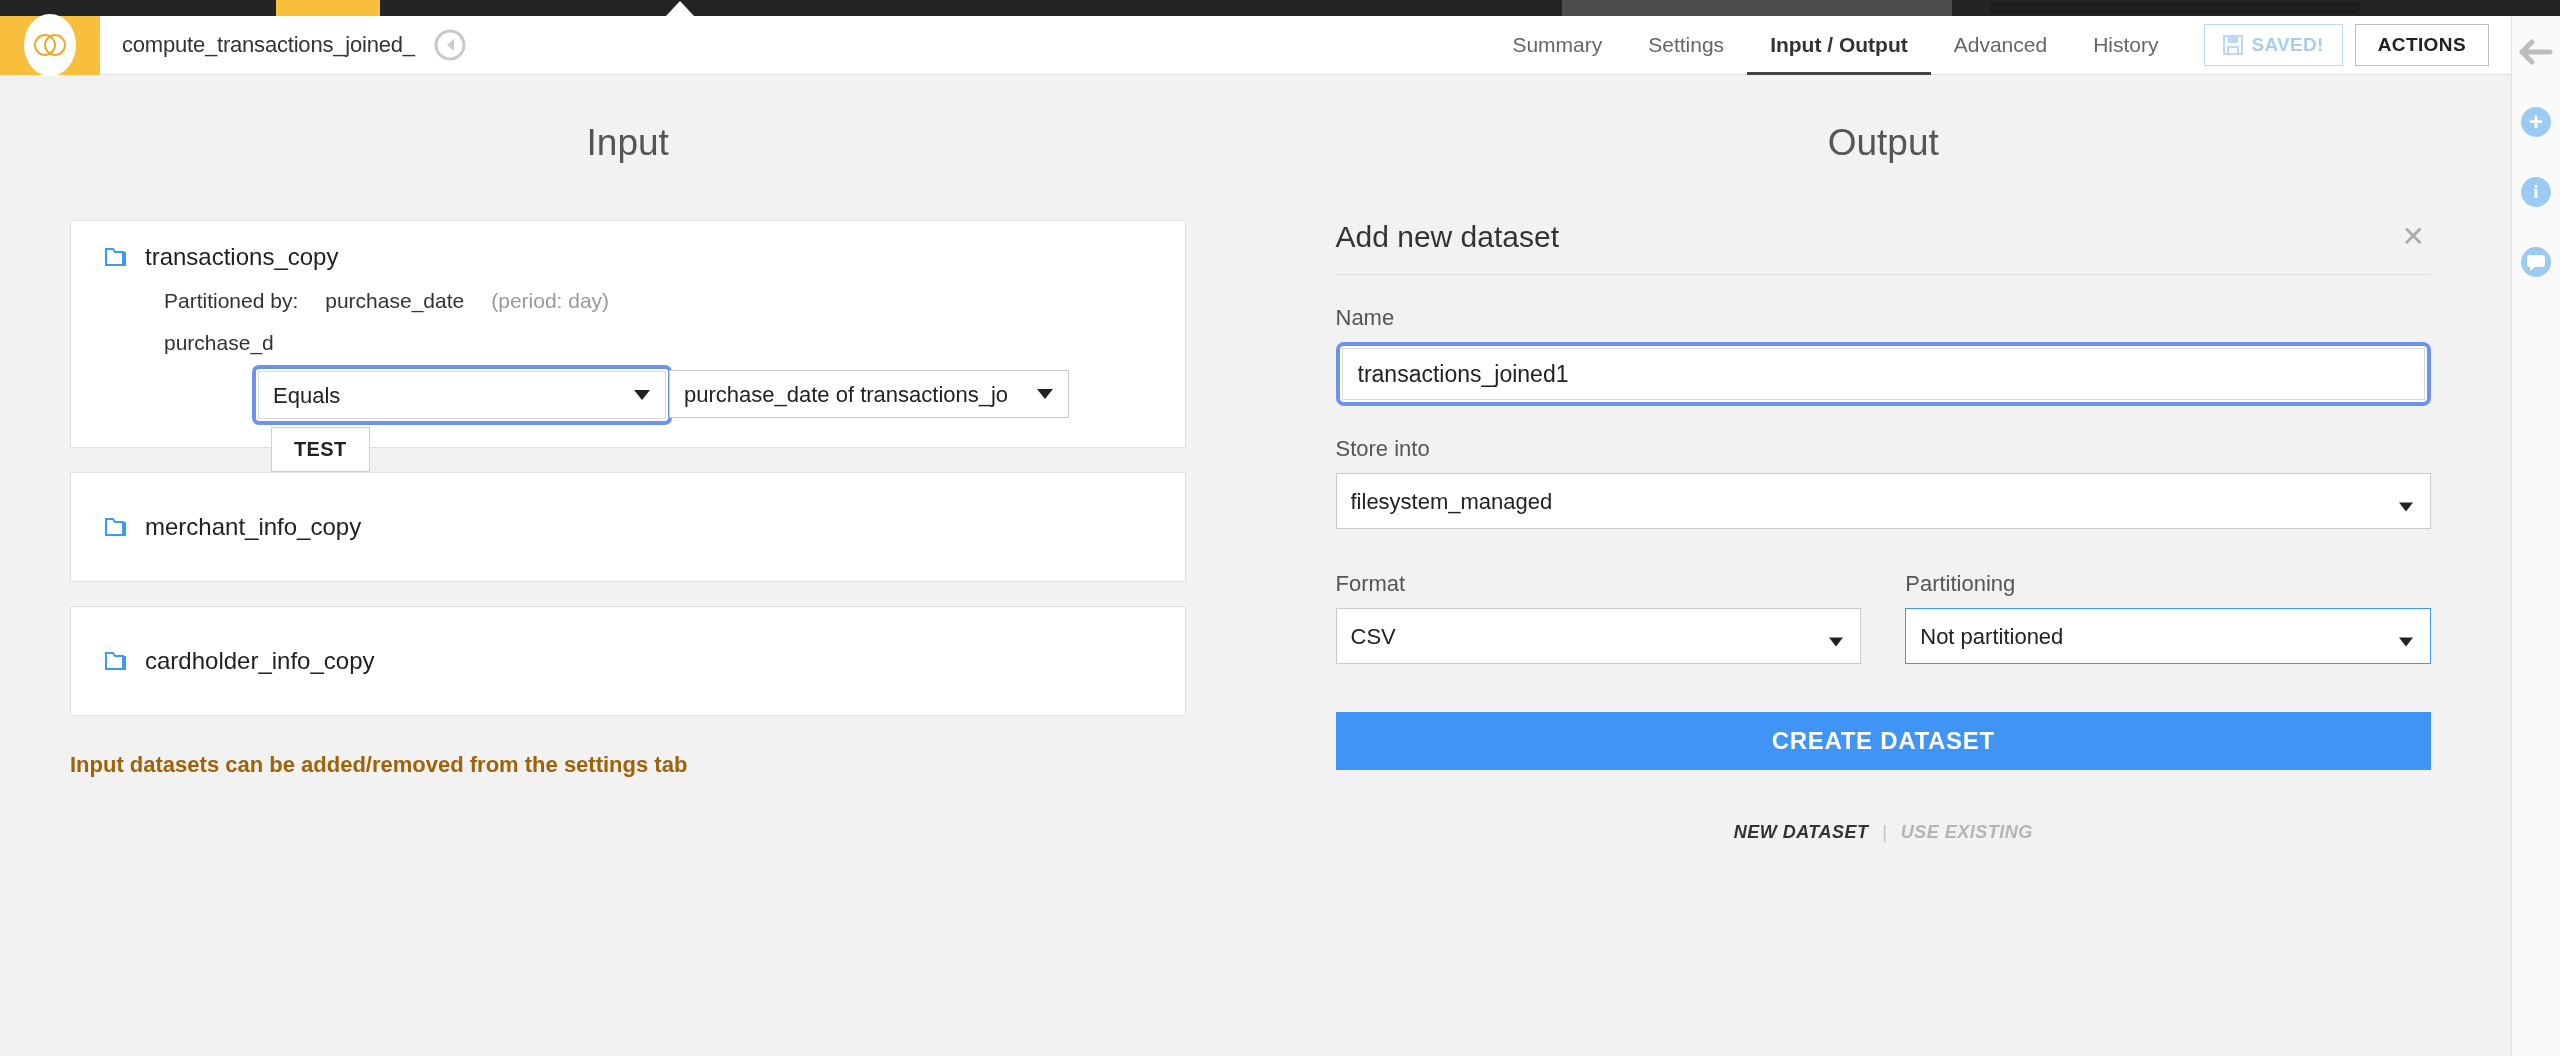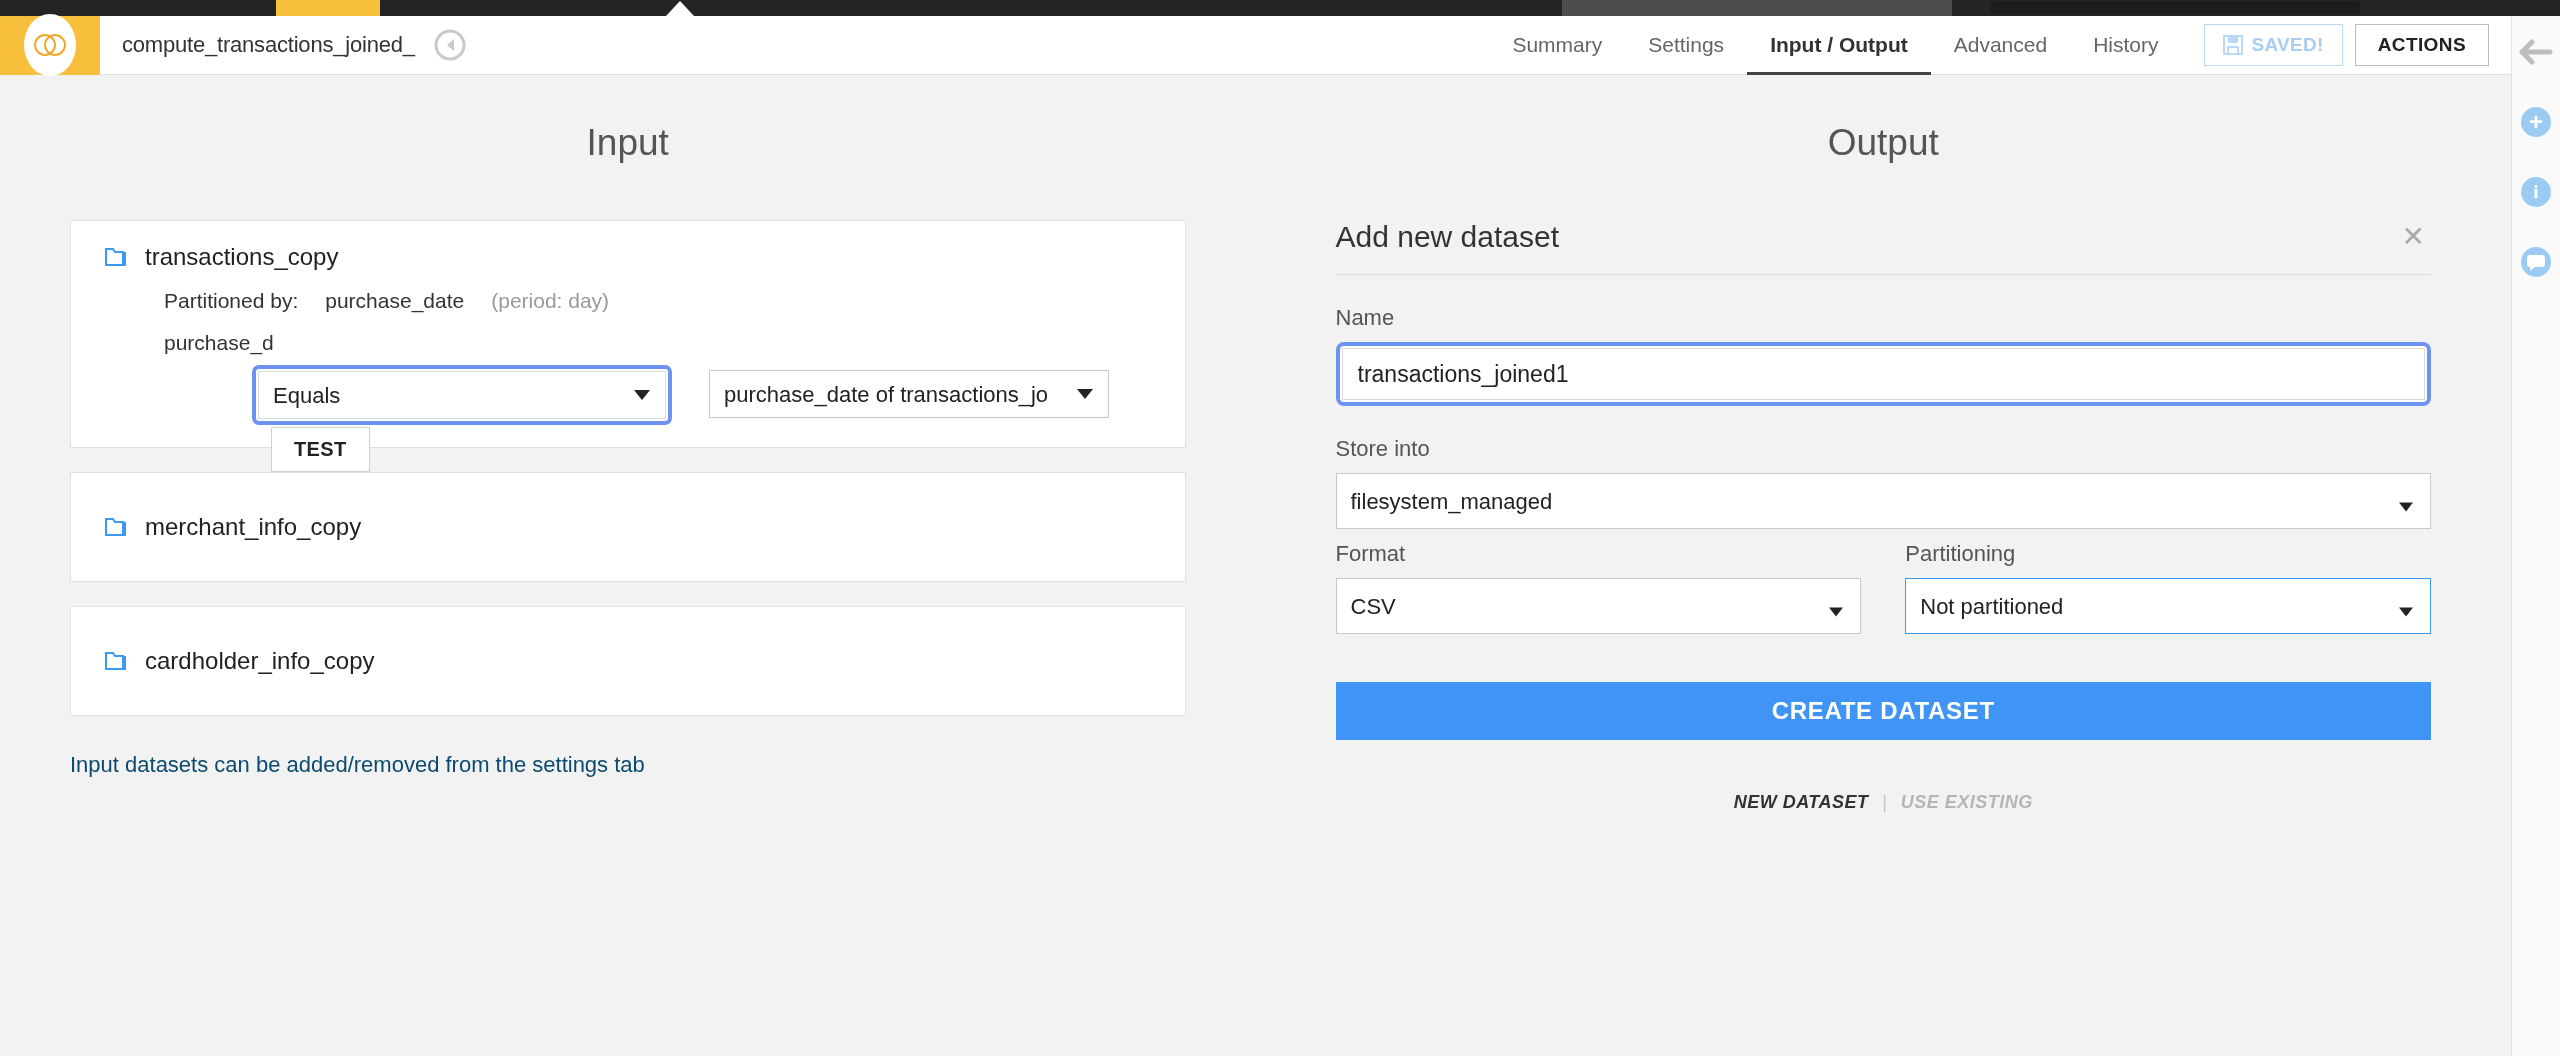--- a/index.html
+++ b/index.html
@@ -121,28 +121,28 @@
   .sel-wrap .caret{
     position:absolute; right:16px; top:50%; transform:translateY(-50%);
     pointer-events:none; width:0;height:0;
     border-left:8px solid transparent;border-right:8px solid transparent;border-top:10px solid #222;
   }
   .focus-ring{
     position:absolute; left:151px; top:52px;
     border:4px solid #6d93f0; border-radius:7px; padding:2px; background:#fff;
   }
   .focus-ring .sel{ border:1px solid #dcdcdc; width:408px; }
-  .sel2{ position:absolute; left:608px; top:57px; }
+  .sel2{ position:absolute; left:568px; top:57px; }
   .sel2 .sel{ width:400px; }
   .btn-test{
     position:absolute; left:170px; top:114px;
     background:#fff; border:1px solid #d0d0d0; font-size:20px; font-weight:bold;
     color:#222; padding:10px 22px; cursor:pointer; letter-spacing:0.4px;
   }
-  .hint{ font-size:22px; color:#0c4a6e; padding:12px 70px 0 70px; }
+  .hint{ font-size:22px; color:#a16207; padding:12px 70px 0 70px;font-weight:bold; }
 
   
   .out-wrap{ padding:0 80px; }
   .panel-head{
     display:flex; align-items:center; justify-content:space-between;
     padding-bottom:20px; border-bottom:1px solid #dcdcdc;
   }
   .panel-title{ font-size:30px; color:#333; font-weight:400; }
   .panel-x{ font-size:28px; color:#aaa; cursor:pointer; line-height:1; padding:0 6px;}
   .fld{ margin-top:30px; }
@@ -151,21 +151,21 @@
     border:4px solid #6d93f0; border-radius:8px; padding:2px; background:#fff;
   }
   .txt{
     width:100%; height:52px; border:1px solid #dcdcdc; font-size:23px;
     padding:0 15px; color:#222; font-family:"Liberation Sans", sans-serif;
     outline:none;
   }
   .sel-full{ width:100%; height:68px; }
   .sel-full .sel{ width:100%; height:56px; }
   .sel-full .caret{ border-left:7px solid transparent;border-right:7px solid transparent;border-top:9px solid #222; right:18px;}
-  .two-col{ display:flex; gap:44px; }
+  .two-col{ display:flex; gap:44px; margin-top:30px; }
   .two-col > div{ flex:1 1 0; }
   .sel-blue .sel{ border:1px solid #3b9bf0; }
   .btn-create{
     margin-top:36px; width:100%; height:58px; background:#3f94f5; border:none;
     color:#fff; font-size:24px; font-weight:bold; letter-spacing:0.7px; cursor:pointer;
     font-family:"Liberation Sans", sans-serif;
   }
   .footer-links{
     margin-top:52px; text-align:center; font-size:18px; letter-spacing:0.5px;font-style:italic;
   }

